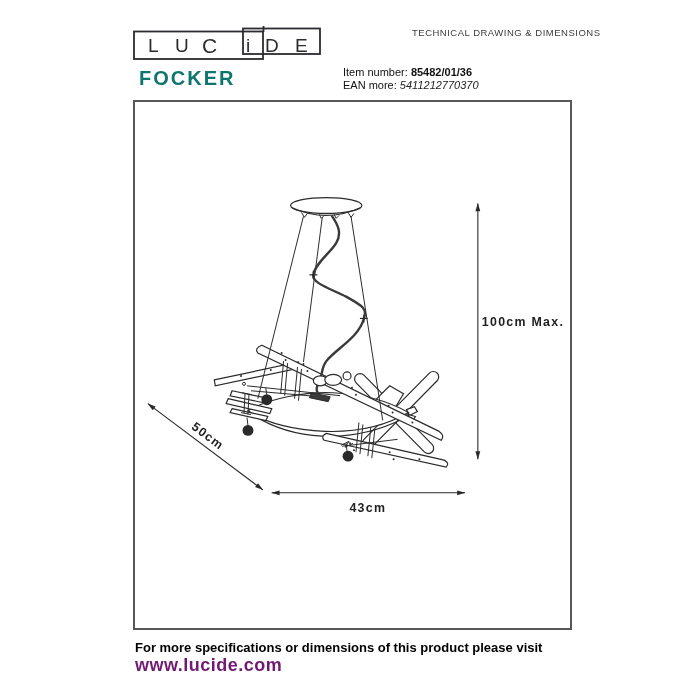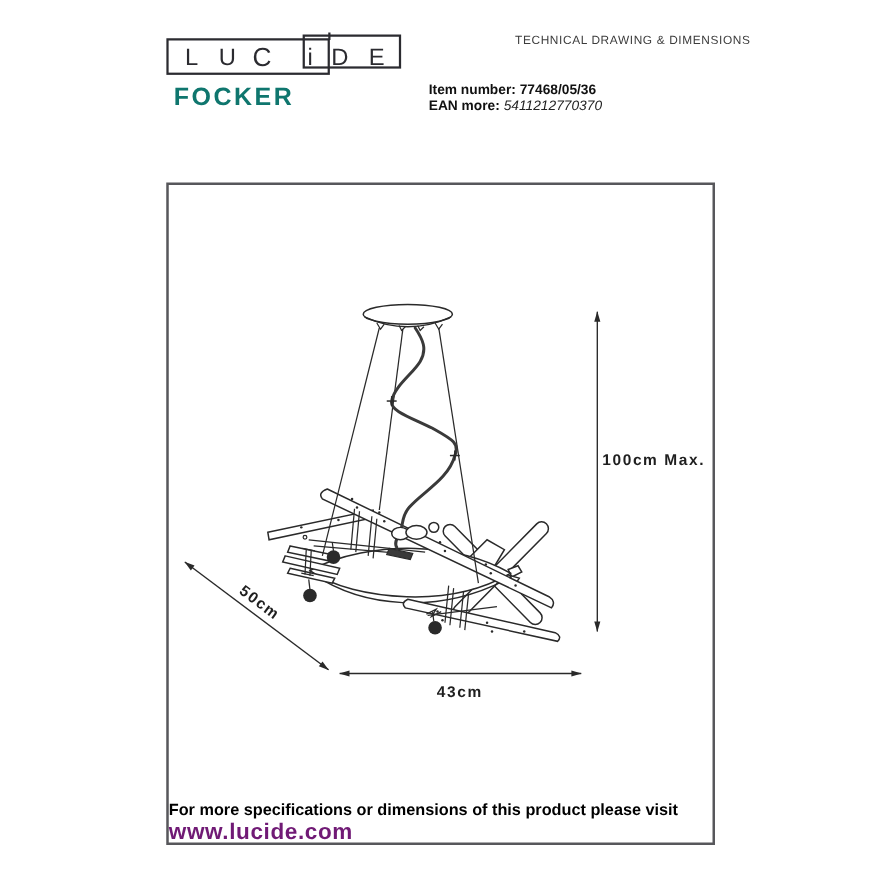--- a/index.html
+++ b/index.html
@@ -5,26 +5,26 @@
   html,body{margin:0;padding:0;background:#fff;}
   .page{
     position:relative;width:700px;height:700px;background:#fff;overflow:hidden;
     font-family:"Liberation Sans",sans-serif;color:#1f1f1f;
   }
   .abs{position:absolute;}
   .logo-svg{left:132px;top:24px;width:200px;height:40px;}
   .doc-type{left:412px;top:27px;font-size:9.5px;letter-spacing:.5px;color:#3c3c3c;text-align:right;}
   .product-name{left:139px;top:67px;font-size:20px;font-weight:bold;letter-spacing:2px;color:#0f766e;}
   .product-meta{left:343px;top:66px;font-size:11px;line-height:13px;color:#111;}
-  .meta-label{font-weight:bold;}
+  .meta-label{font-weight:normal;}
   .meta-value-bold{font-weight:bold;}
   .meta-value{font-weight:normal;color:#222;font-style:italic;}
   .frame{
     left:133px;top:100px;width:435px;height:526px;
-    border:2px solid #57575b;background:#fff;margin-top:46px;
+    border:2px solid #57575b;background:#fff;
   }
   .frame svg{position:absolute;left:0;top:0;width:100%;height:100%;}
   .footer-line1{left:135px;top:640px;font-size:13px;font-weight:bold;color:#000000;}
   .footer-line2{left:135px;top:655px;font-size:18px;font-weight:bold;color:#701a75;letter-spacing:.5px;}
 
   
   .ink{stroke:#2a2a2a;fill:none;stroke-width:1.2;}
   .wht{stroke:#2a2a2a;fill:#fff;stroke-width:1.2;}
   .thin{stroke:#2a2a2a;fill:none;stroke-width:1;}
   .cable{stroke:#3a3a3a;fill:none;stroke-width:2.4;stroke-linecap:round;}
@@ -53,21 +53,21 @@
     <text class="logo-letter" x="133" y="28">D</text>
     <text class="logo-letter" x="163" y="28">E</text>
   </svg>
 
   <div class="abs doc-type">TECHNICAL DRAWING &amp; DIMENSIONS</div>
 
   <div class="abs product-name">FOCKER</div>
   <div class="abs product-meta">
     <div>
       <span class="meta-label">Item number:</span>
-      <span class="meta-value-bold">77468/05/36</span>
+      <span class="meta-value-bold">85482/01/36</span>
     </div>
     <div>
       <span class="meta-label">EAN more:</span>
       <span class="meta-value">5411212770370</span>
     </div>
   </div>
 
   <div class="abs frame">
     <svg viewBox="0 0 439 530">
       <defs>

